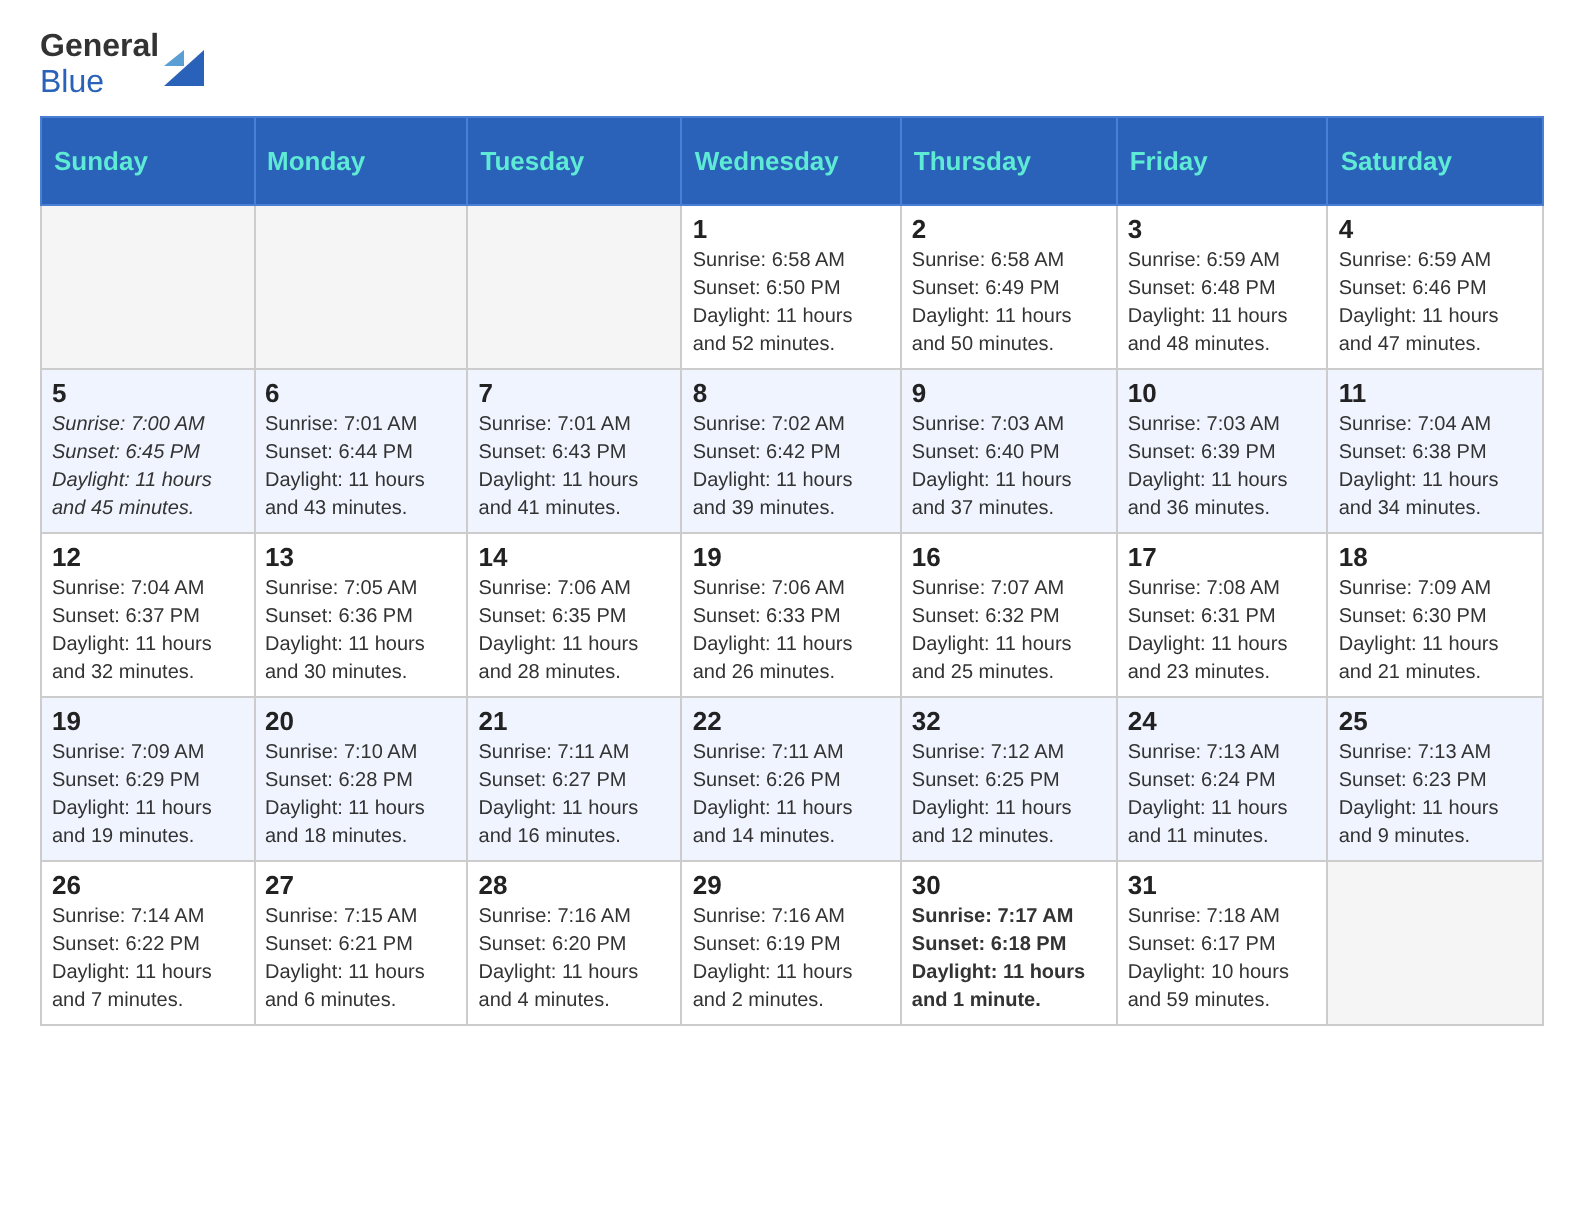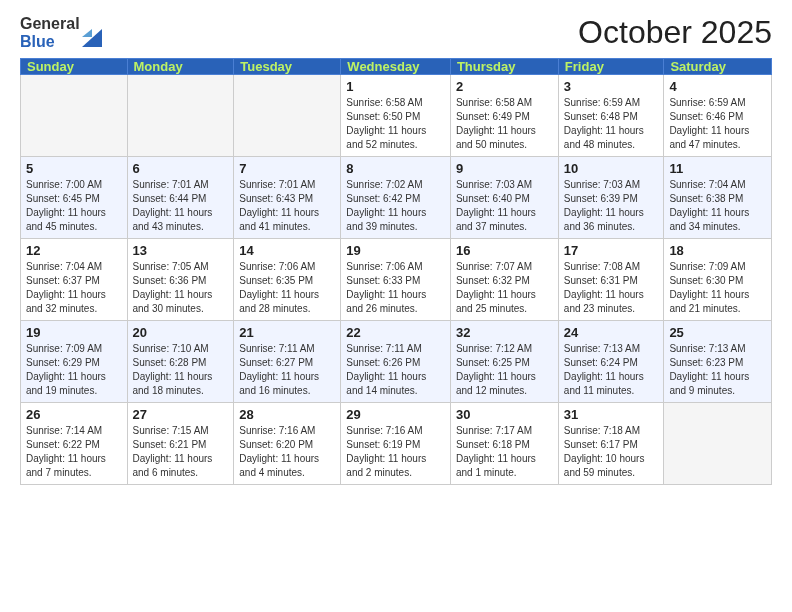--- a/index.html
+++ b/index.html
@@ -16,35 +16,34 @@
       padding: 15px 20px 10px 20px;
     }
     .header {
       display: flex;
       justify-content: space-between;
       align-items: flex-start;
       margin-bottom: 8px;
     }
     .logo {
       display: flex;
-      align-items: center;
     }
     .logo-text {
       display: flex;
       flex-direction: column;
       line-height: 1.1;
     }
     .logo-general {
       font-size: 16px;
       font-weight: bold;
       color: #333;
     }
     .logo-blue {
       font-size: 16px;
-      font-weight: bold;
+      font-weight: normal;
       color: #2962b8;
     }
     .logo-icon {
       width: 20px;
       height: 28px;
       margin-left: 2px;
     }
     .title-section {
       text-align: right;
     }
@@ -58,23 +57,23 @@
       font-size: 14px;
       color: #444;
     }
     .calendar {
       width: 100%;
       border-collapse: collapse;
       border: 1px solid #ccc;
     }
     .calendar th {
       background-color: #2962b8;
-      color: #bef264;
+      color: #5eead4;
       text-align: left;
-      padding: 0 6px;
+      padding: 14px 6px;
       font-size: 13px;
       font-weight: bold;
       border: 1px solid #4a7fd4;
     }
     .calendar td {
       border: 1px solid #ccc;
       vertical-align: top;
       padding: 4px 5px;
       width: 113px;
       height: 80px;
@@ -110,21 +109,20 @@
       <div class="logo-text">
         <span class="logo-general">General</span>
         <span class="logo-blue">Blue</span>
       </div>
       <svg class="logo-icon" viewBox="0 0 20 28" xmlns="http://www.w3.org/2000/svg">
         <polygon points="0,28 20,10 20,28" fill="#2962b8"></polygon>
         <polygon points="0,18 10,10 10,18" fill="#5a9fd4"></polygon>
       </svg>
     </div>
     <div class="title-section">
-      <div class="month-title">October 2025</div>
     </div>
   </div>
 
   <table class="calendar">
     <thead>
       <tr>
       <th>Sunday</th>
           <th>Monday</th>
           <th>Tuesday</th>
           <th>Wednesday</th>
@@ -163,21 +161,21 @@
             <span class="day-number">4</span>
             <div class="day-info" style="white-space: pre-line;">Sunrise: 6:59 AM
 Sunset: 6:46 PM
 Daylight: 11 hours
 and 47 minutes.</div>
           </td>
         </tr>
         <tr class="row-shaded">
           <td>
             <span class="day-number">5</span>
-            <div class="day-info" style="white-space: pre-line;">Sunrise: 7:00 AM
+            <div class="day-info" style="white-space: pre-line; font-style: italic;">Sunrise: 7:00 AM
 Sunset: 6:45 PM
 Daylight: 11 hours
 and 45 minutes.</div>
           </td>
           <td>
             <span class="day-number">6</span>
             <div class="day-info" style="white-space: pre-line;">Sunrise: 7:01 AM
 Sunset: 6:44 PM
 Daylight: 11 hours
 and 43 minutes.</div>
@@ -344,21 +342,21 @@
           </td>
           <td>
             <span class="day-number">29</span>
             <div class="day-info" style="white-space: pre-line;">Sunrise: 7:16 AM
 Sunset: 6:19 PM
 Daylight: 11 hours
 and 2 minutes.</div>
           </td>
           <td>
             <span class="day-number">30</span>
-            <div class="day-info" style="white-space: pre-line;">Sunrise: 7:17 AM
+            <div class="day-info" style="white-space: pre-line; font-weight: bold;">Sunrise: 7:17 AM
 Sunset: 6:18 PM
 Daylight: 11 hours
 and 1 minute.</div>
           </td>
           <td>
             <span class="day-number">31</span>
             <div class="day-info" style="white-space: pre-line;">Sunrise: 7:18 AM
 Sunset: 6:17 PM
 Daylight: 10 hours
 and 59 minutes.</div>

